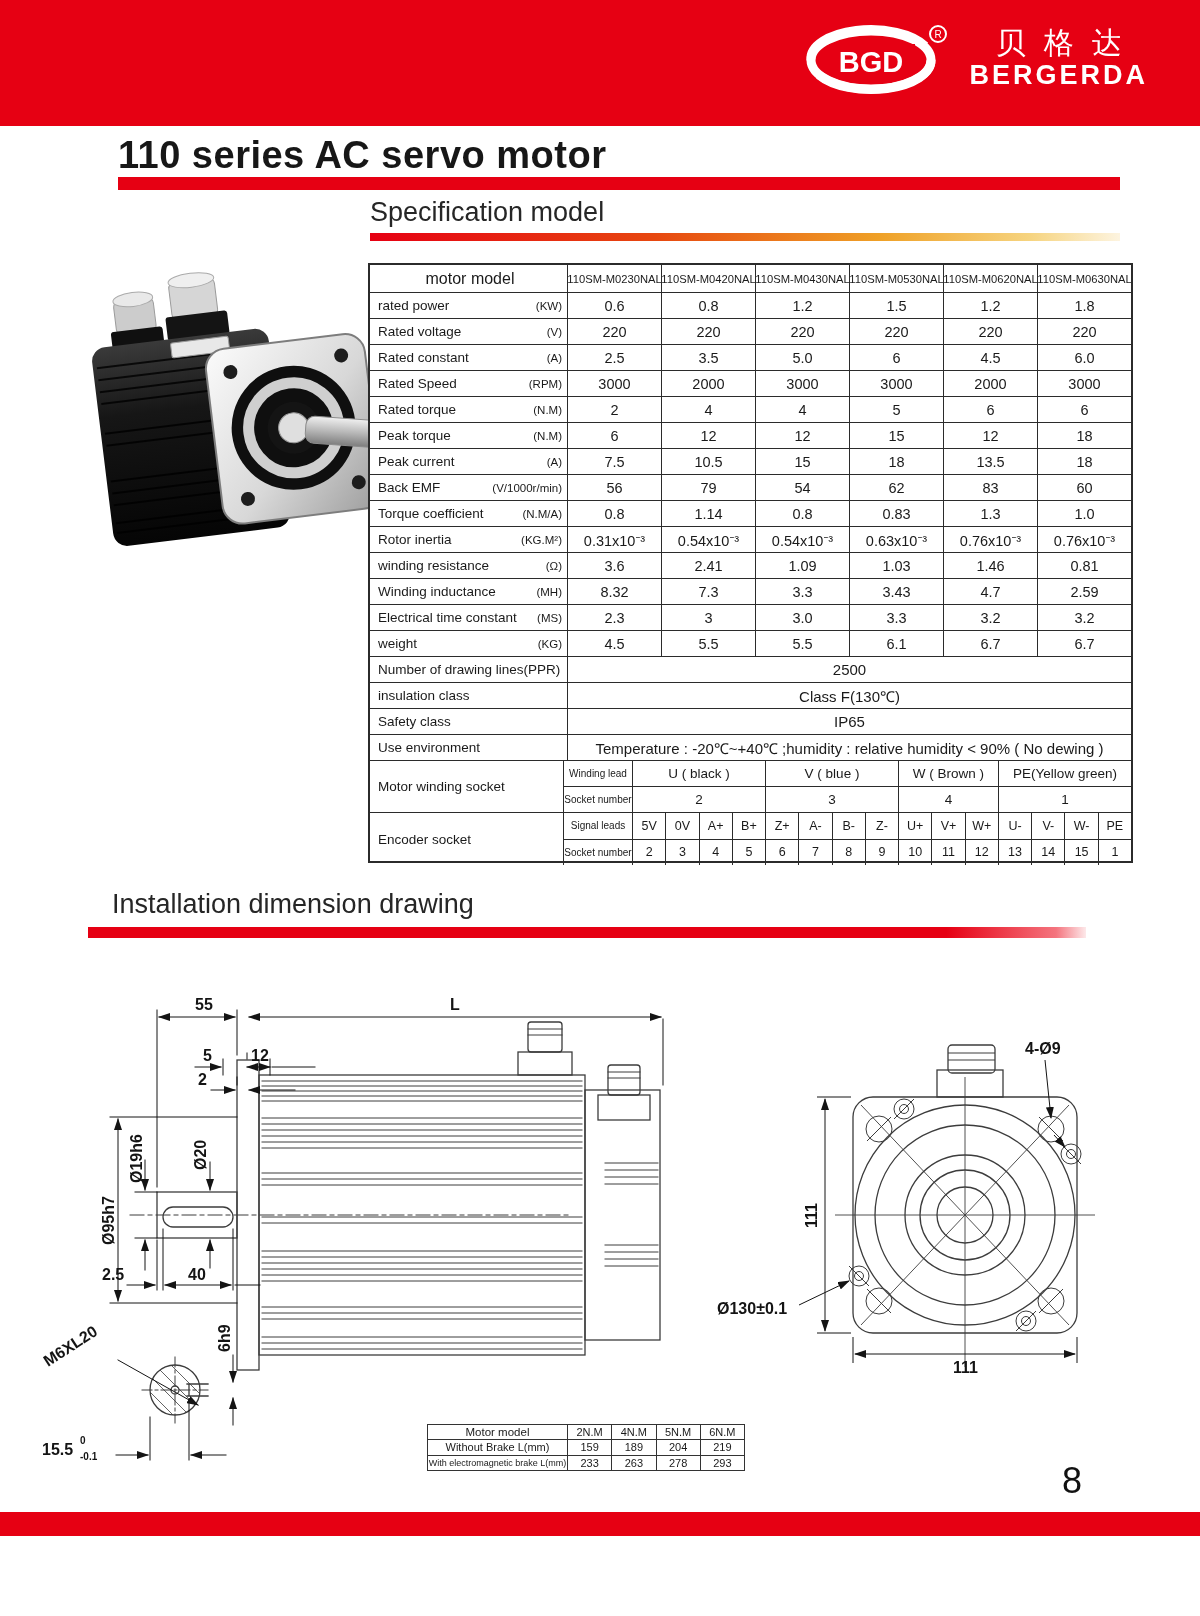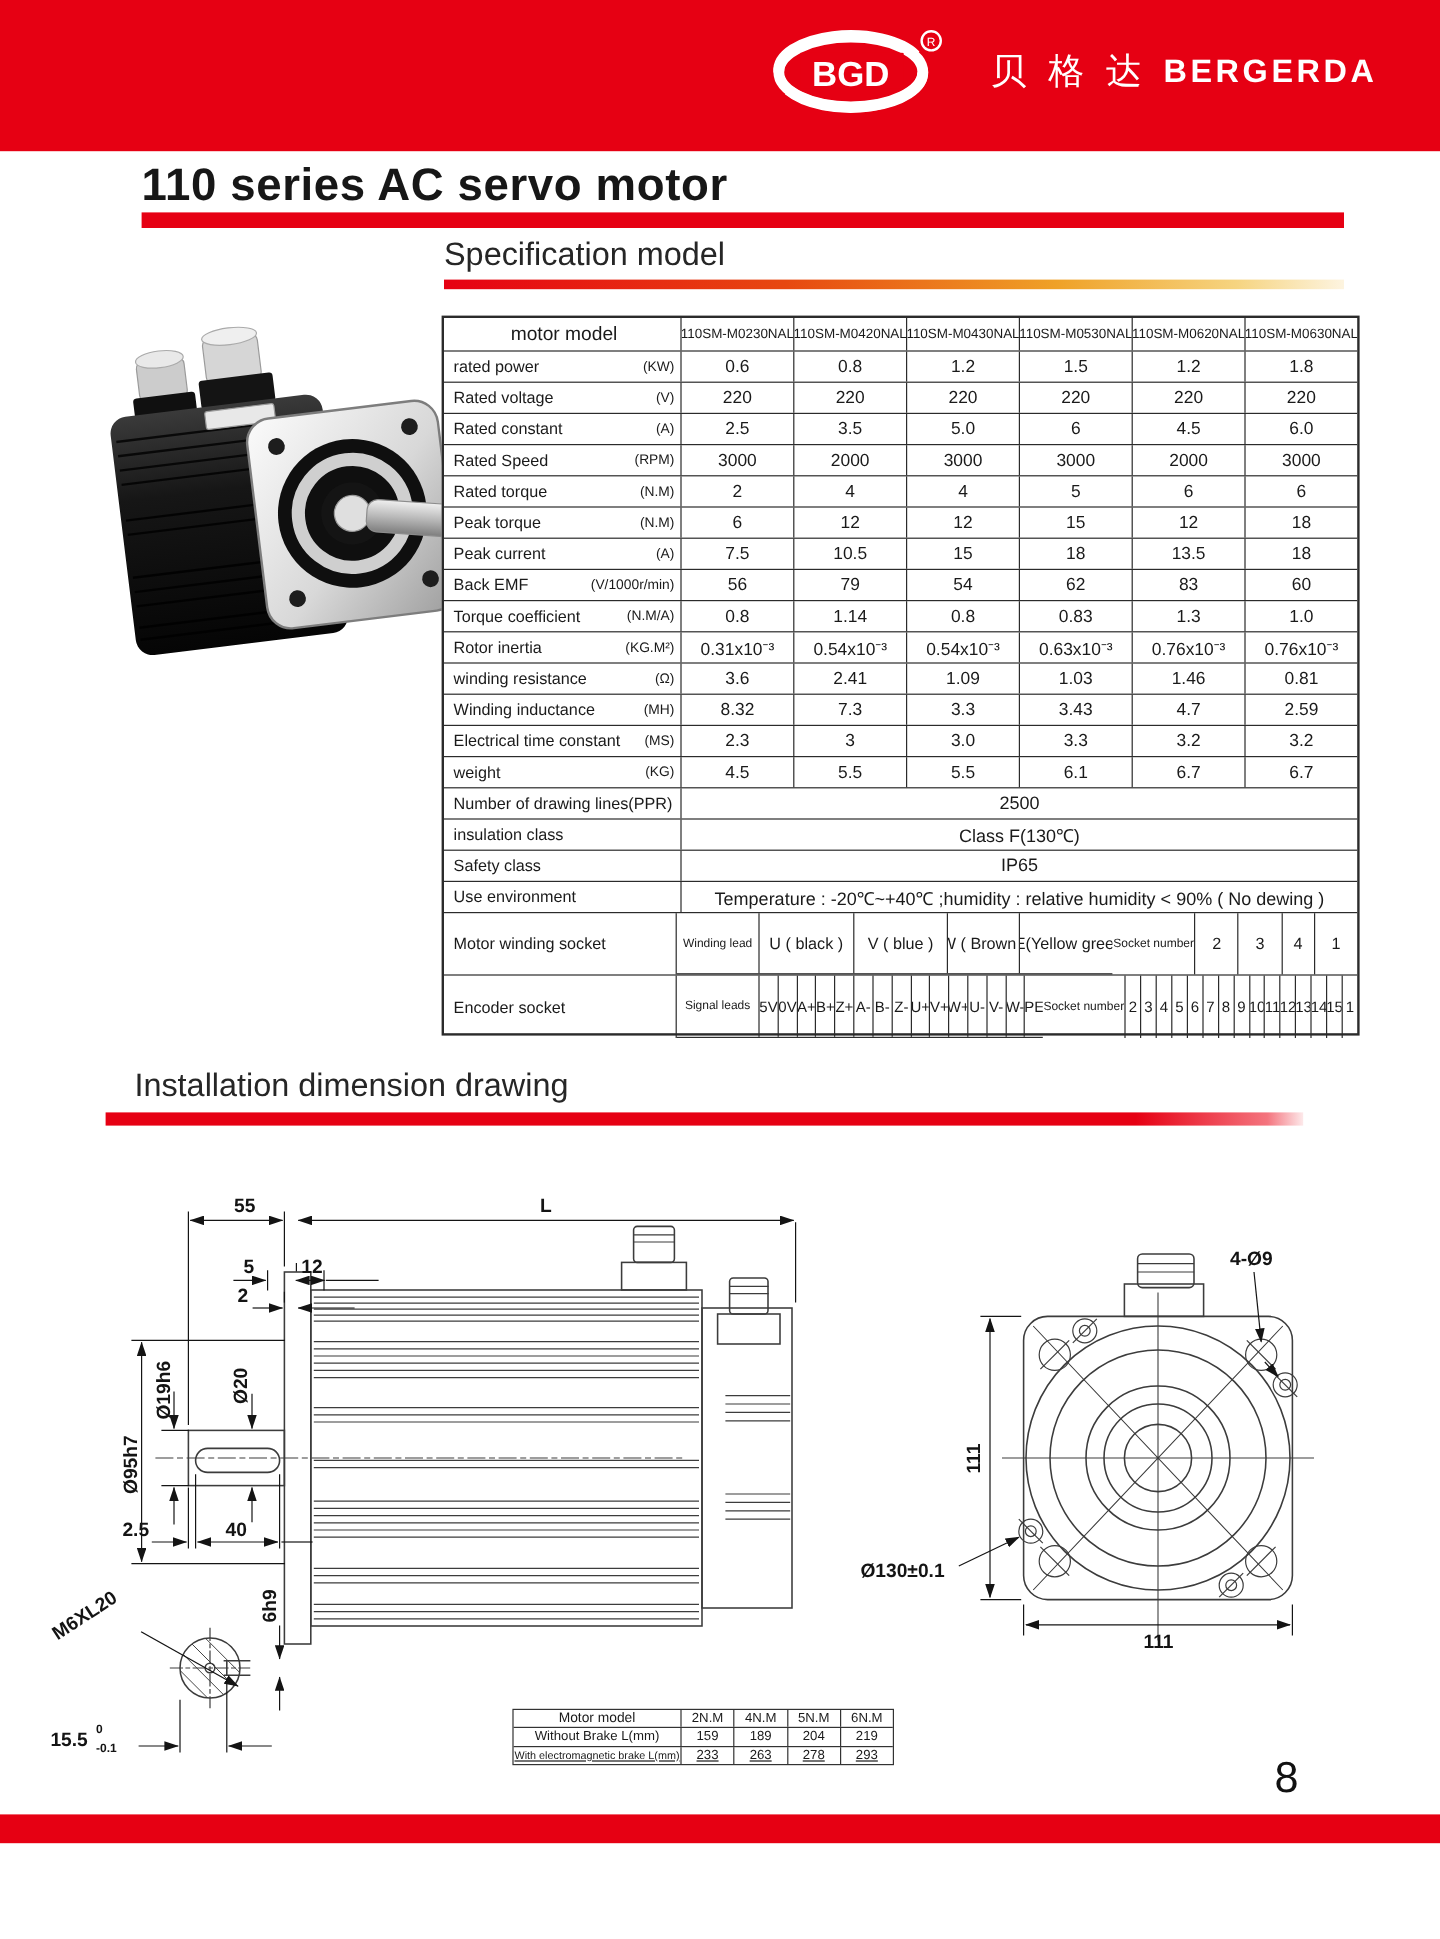--- a/index.html
+++ b/index.html
@@ -3,21 +3,21 @@
 <meta charset="utf-8">
 <style>
   :root{ --red:#e60013; --ink:#222; --line:#2b2b2b; }
   html,body{margin:0;padding:0;}
   body{width:1200px;height:1616px;position:relative;background:#fff;
        font-family:"Liberation Sans",sans-serif;overflow:hidden;color:#1a1a1a;}
 
   
   .topband{position:absolute;left:0;top:0;width:1200px;height:126px;background:var(--red);}
   .brand{position:absolute;right:52px;top:20px;display:flex;align-items:center;gap:20px;}
-  .brand-text{display:flex;align-items:center;color:#fff;}
+  .brand-text{display:flex;flex-direction:column;align-items:center;color:#fff;}
   .brand-cn{font-size:30px;letter-spacing:18px;text-indent:18px;line-height:1.1;}
   .brand-en{font-size:27px;font-weight:bold;letter-spacing:3px;line-height:1.2;}
 
   
   .title{position:absolute;left:118px;top:134px;font-size:38px;font-weight:bold;color:#171717;letter-spacing:.5px;}
   .title-bar{position:absolute;left:118px;top:177px;width:1002px;height:13px;background:var(--red);}
   .sec1{position:absolute;left:370px;top:197px;font-size:27px;font-weight:400;color:#262626;}
   .grad-bar{position:absolute;left:370px;top:233px;width:750px;height:8px;
             background:linear-gradient(90deg,#e60013 0%,#e74810 38%,#efa127 68%,#f6d480 88%,#fdf4e0 100%);}
   .sec2{position:absolute;left:112px;top:889px;font-size:27px;font-weight:400;color:#262626;}
@@ -34,40 +34,40 @@
          justify-content:center;overflow:hidden;white-space:nowrap;}
   .trow .tcell:last-child{border-right:none;}
   .lbl{width:198px;flex:none;justify-content:space-between;padding:0 5px 0 8px;font-size:13.5px;}
   .lbl .lab{text-align:left;}
   .lbl .unit{font-size:11.5px;}
   .val{flex:1;font-size:14.5px;}
   .model-hdr{font-size:16px;justify-content:center;}
   .model-name{font-size:11.2px;}
   .spanval{flex:1;font-size:15px;}
   .vlabel{width:194px;flex:none;justify-content:flex-start;padding-left:8px;font-size:13.5px;}
-  .subgrid{flex:1;display:flex;}
+  .subgrid{flex:1;display:flex;flex-direction:column;}
   .subrow{display:flex;flex:1;border-bottom:1px solid var(--line);box-sizing:border-box;}
   .subrow:last-child{border-bottom:none;}
   .sublbl{width:69px;flex:none;font-size:10px;border-right:1px solid var(--line);display:flex;
           align-items:center;justify-content:center;white-space:nowrap;box-sizing:border-box;}
   .wcell,.ecell{border-right:1px solid var(--line);display:flex;align-items:center;justify-content:center;
                 box-sizing:border-box;overflow:hidden;white-space:nowrap;}
   .subrow .wcell:last-child,.subrow .ecell:last-child{border-right:none;}
   .wcell{font-size:13.5px;}
   .ecell{flex:1;font-size:12.5px;}
 
   
   .draw{position:absolute;}
   .draw svg text{font-family:"Liberation Sans",sans-serif;font-weight:600;fill:#141414;}
 
   
   .ltable{position:absolute;left:427px;top:1424px;width:318px;height:47px;border:1.5px solid #333;
           box-sizing:border-box;display:flex;flex-direction:column;background:#fff;}
   .lrow{display:flex;flex:1;border-bottom:1px solid #333;box-sizing:border-box;}
-  .lrow:last-child{border-bottom:none;text-decoration:underline;}
+  .lrow:last-child{border-bottom:none;}
   .lcell{border-right:1px solid #333;box-sizing:border-box;display:flex;align-items:center;
          justify-content:center;flex:1;font-size:11px;white-space:nowrap;overflow:hidden;}
   .lrow .lcell:last-child{border-right:none;}
   .llbl{width:140px;flex:none;}
   .lsmall{font-size:9px;}
 
   .pagenum{position:absolute;left:1062px;top:1460px;font-size:36px;color:#111;}
   .botband{position:absolute;left:0;top:1512px;width:1200px;height:24px;background:var(--red);}
 
   .photo{position:absolute;left:84px;top:268px;width:300px;height:300px;}

